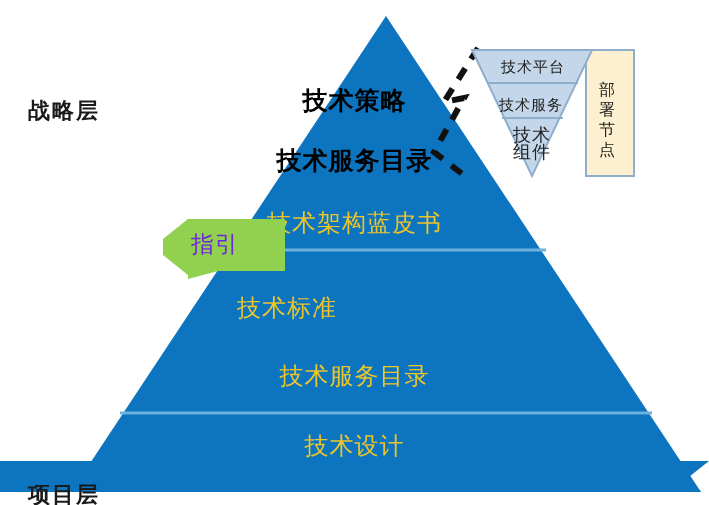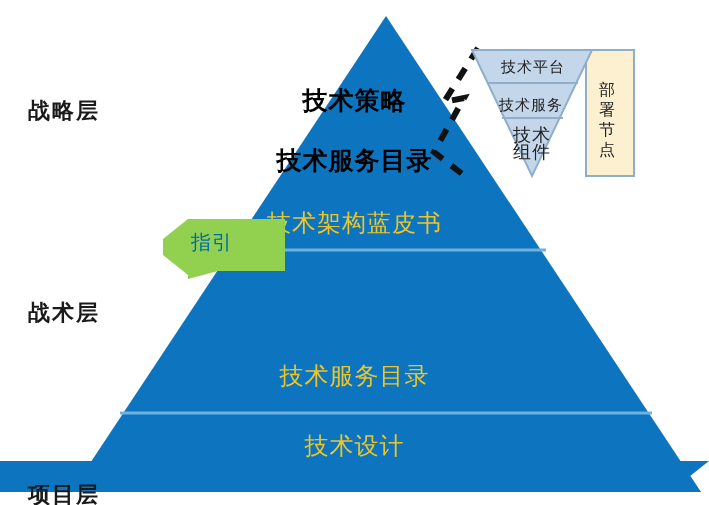--- a/index.html
+++ b/index.html
@@ -26,21 +26,21 @@
   
   .tier-label{position:absolute;color:#1a1a1a;font-weight:bold;font-size:22px;
               letter-spacing:2px;white-space:nowrap;}
   #tier-strategy {left:28px;top:96px;}
   #tier-tactical {left:28px;top:298px;}
   #tier-project  {left:28px;top:452px;margin-top:28px;}
 
   
   .arrow-wrap{position:absolute;}
   .arrow-wrap svg{display:block;}
-  .arrow-txt{position:absolute;color:#0369a1;font-size:20px;font-weight:normal;
+  .arrow-txt{position:absolute;color:#6d28d9;font-size:23px;font-weight:normal;
              white-space:nowrap;letter-spacing:1px;}
   #arrow-guide {left:163px;top:219px;}
   #arrow-guide .arrow-txt{left:28px;top:10px;}
   #arrow-land  {left:76px;top:371px;}
   #arrow-land  .arrow-txt{left:22px;top:10px;}
 
   
   #inset{position:absolute;left:468px;top:48px;width:174px;height:133px;}
   #inset-svg{position:absolute;left:0;top:0;}
   .inset-txt{position:absolute;white-space:nowrap;color:#222222;
@@ -72,29 +72,29 @@
     <line x1="226" y1="250" x2="546" y2="250" stroke="#6fb2de" stroke-width="3"></line>
     <line x1="120" y1="413" x2="652" y2="413" stroke="#6fb2de" stroke-width="3"></line>
   </svg>
 
   <div class="pyr-txt pyr-white" id="t-celue">技术策略</div>
 
   <div class="pyr-txt pyr-white" id="t-kuangjia">技术服务目录</div>
 
   <div class="pyr-txt pyr-yellow" id="t-lanpishu">技术架构蓝皮书</div>
 
+  <div class="pyr-txt pyr-yellow" id="t-biaozhun">技术标准</div>
 
 
   <div class="pyr-txt pyr-yellow" id="t-mulu">技术服务目录</div>
 
   <div class="pyr-txt pyr-yellow" id="t-sheji">技术设计</div>
 
   <div class="tier-label" id="tier-strategy">战略层</div>
 
-  <div class="tier-label" id="tier-tactical">战术层</div>
 
   <div class="tier-label" id="tier-project">项目层</div>
 
   <div class="arrow-wrap" id="arrow-guide">
     <svg width="122" height="62" viewBox="0 0 122 62">
       <polygon points="25,0 122,0 122,42 25,42 25,56 0,28 25,0" fill="#92d050"></polygon>
       <polygon points="0,20 25,0 25,56 0,36" fill="#92d050"></polygon>
       <polygon points="25,42 122,42 122,52 55,52 25,60" fill="#92d050"></polygon>
     </svg>
     <span class="arrow-txt">指引</span>

